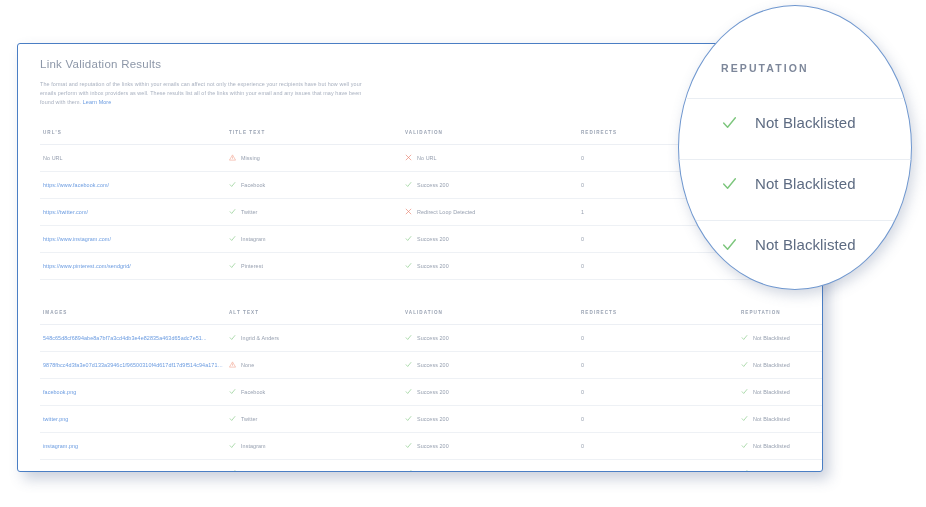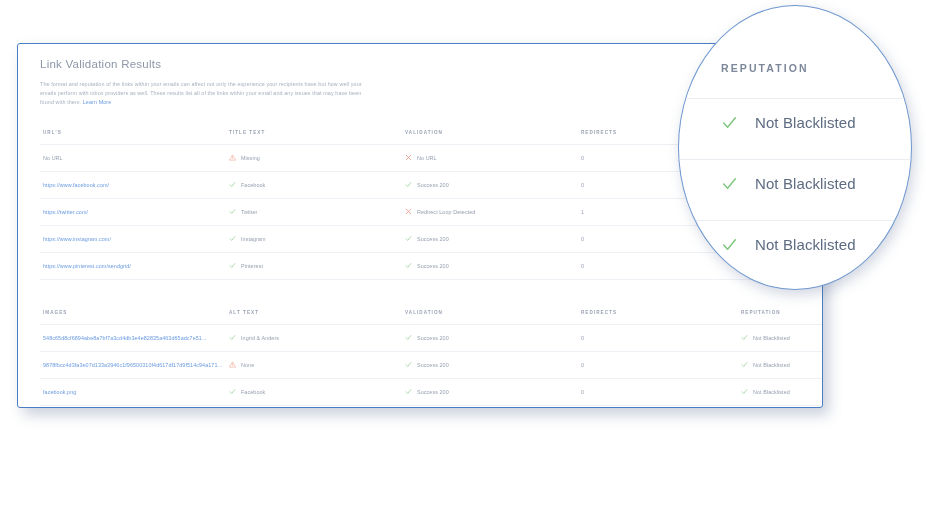--- a/index.html
+++ b/index.html
@@ -15,21 +15,21 @@
     font-family: "Liberation Sans", sans-serif;
     -webkit-font-smoothing: antialiased;
   }
 
   
   .card {
     position: absolute;
     left: 17px;
     top: 43px;
     width: 806px;
-    height: 365px;
+    height: 429px;
     background: #ffffff;
     border: 1px solid #4a7ec4;
     border-radius: 3px;
     box-sizing: border-box;
     box-shadow: 6px 7px 14px rgba(80, 100, 140, 0.30);
     overflow: hidden;
   }
 
   .card-inner {
     padding: 14px 22px 0 22px;

